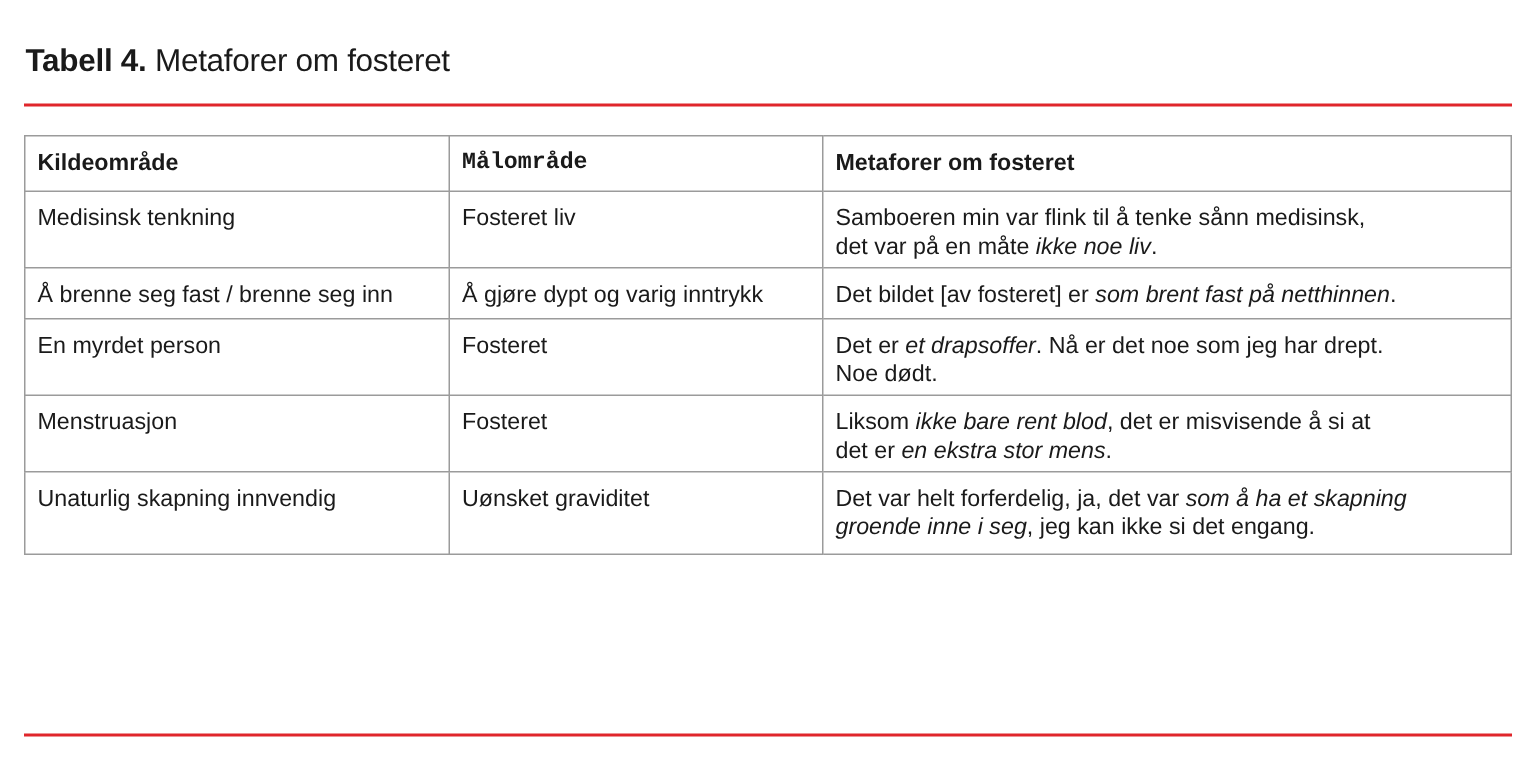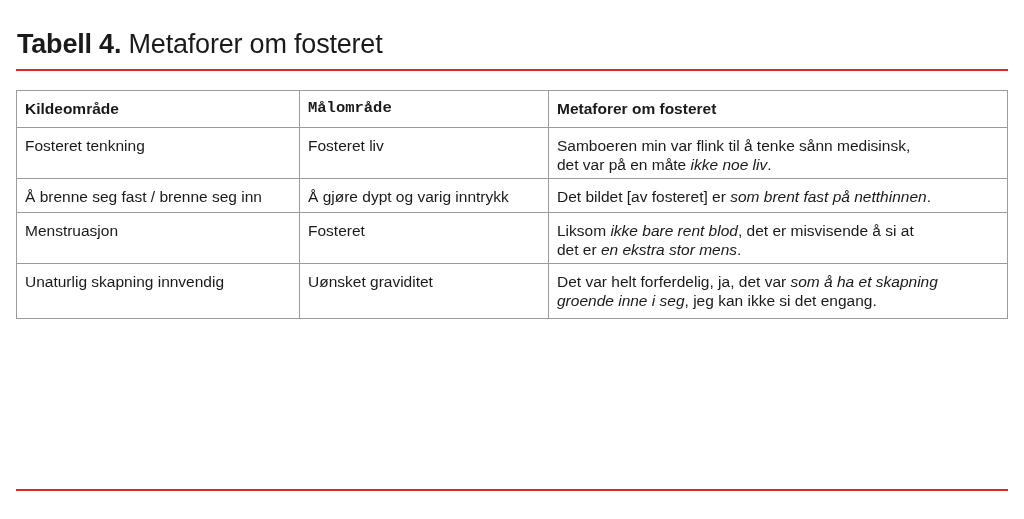--- a/index.html
+++ b/index.html
@@ -1,17 +1,17 @@
 <!DOCTYPE html>
 <html><head>
 <meta charset="utf-8">
 <style>
   html, body { margin:0; padding:0; background:#ffffff; }
   body { width:1024px; height:519px; position:relative; overflow:hidden; font-family:"Liberation Sans", sans-serif; color:#1a1a1a; }
-  .title { position:absolute; left:17px; top:29px; font-size:27px; letter-spacing:-0.2px; }
+  .title { position:absolute; left:17px; top:29px; font-size:21px; letter-spacing:-0.2px; }
   .title b { font-weight:bold; }
   .rule { position:absolute; left:16px; width:992px; height:2px; background:#e0262b; }
   table { position:absolute; left:16px; top:90px; width:992px; border-collapse:collapse; font-size:15.5px; }
   td, th { border:1px solid #9b9b9b; text-align:left; vertical-align:top; padding:8px 8px 0 8px; line-height:19px; }
   th { font-weight:bold; height:28px; }
   td { height:42px; }
   tr.short td { height:25px; }
   tr.last td { height:46px; }
   .c1 { width:266px;margin-top:21px; } .c2 { width:232px;font-family:Liberation Mono, monospace; }
   i { font-style:italic;margin-top:43px; }
@@ -25,28 +25,33 @@
 <table>
   <thead>
     <tr>
       <th class="c1">Kildeområde</th>
       <th class="c2">Målområde</th>
       <th>Metaforer om fosteret</th>
     </tr>
   </thead>
   <tbody id="tbody">
       <tr>
-        <td>Fosteret tenkning</td>
+        <td>Medisinsk tenkning</td>
         <td>Fosteret liv</td>
         <td>Samboeren min var flink til å tenke sånn medisinsk,<br>det var på en måte <i>ikke noe liv</i>.</td>
       </tr>
       <tr class="short">
         <td>Å brenne seg fast / brenne seg inn</td>
         <td>Å gjøre dypt og varig inntrykk</td>
         <td>Det bildet [av fosteret] er <i>som brent fast på netthinnen</i>.</td>
+      </tr>
+      <tr>
+        <td>En myrdet person</td>
+        <td>Fosteret</td>
+        <td>Det er <i>et drapsoffer</i>. Nå er det noe som jeg har drept.<br>Noe dødt.</td>
       </tr>
       <tr>
         <td>Menstruasjon</td>
         <td>Fosteret</td>
         <td>Liksom <i>ikke bare rent blod</i>, det er misvisende å si at<br>det er <i>en ekstra stor mens</i>.</td>
       </tr>
       <tr class="last">
         <td>Unaturlig skapning innvendig</td>
         <td>Uønsket graviditet</td>
         <td>Det var helt forferdelig, ja, det var <i>som å ha et skapning</i><br><i>groende inne i seg</i>, jeg kan ikke si det engang.</td>

